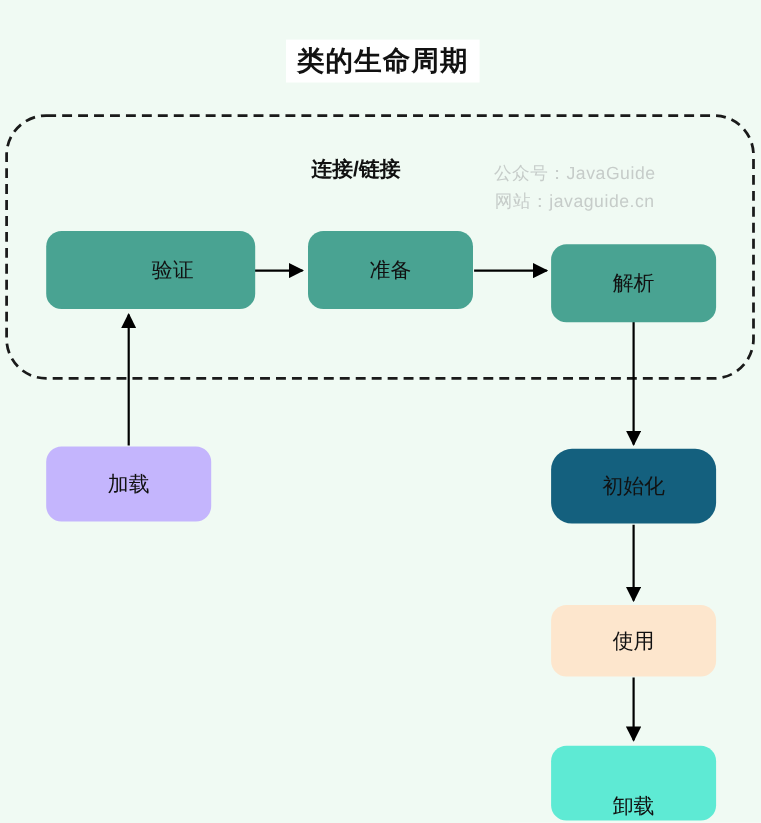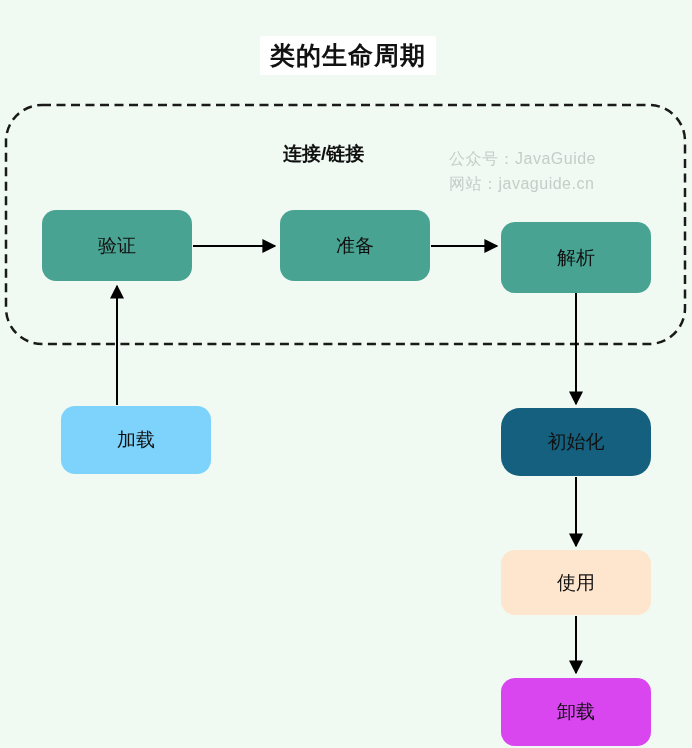--- a/index.html
+++ b/index.html
@@ -19,30 +19,30 @@
     font-size:25px;font-weight:700;letter-spacing:1px;
     padding:3px 10px;white-space:nowrap;
   }
   .linking-label{
     position:absolute;left:283px;top:141px;
     font-size:19px;font-weight:600;white-space:nowrap;
   }
   .watermark{
     position:absolute;left:449px;top:146px;
     font-size:16px;line-height:25px;letter-spacing:.5px;
-    color:#c6ccc9;white-space:nowrap;
+    color:#c6ccc9;white-space:nowrap;text-align:center;
   }
   .node{
     position:absolute;width:150px;
     display:flex;align-items:center;justify-content:center;
     border-radius:14px;
     font-size:19px;font-weight:500;color:#111;
     white-space:nowrap;
   }
-  .n-verify{left:42px;top:210px;height:71px;}
+  .n-verify{left:42px;top:210px;height:71px;padding-left:40px;}
   .n-prepare{left:280px;top:210px;height:71px;}
   .n-resolve{left:501px;top:210px;height:71px;}
   .n-load{left:42px;top:406px;height:68px;}
   .n-initialize{left:501px;top:408px;height:68px;}
   .n-use{left:501px;top:550px;height:65px;}
   .n-unload{left:501px;top:678px;height:68px;}
 </style>
 </head>
 <body>
 
@@ -76,26 +76,26 @@
 
   <div class="node n-verify" style="background: rgb(73, 163, 146);">
     <span>验证</span>
   </div>
   <div class="node n-prepare" style="background: rgb(73, 163, 146);">
     <span>准备</span>
   </div>
   <div class="node n-resolve" style="background: rgb(73, 163, 146); margin-top: 12px;">
     <span>解析</span>
   </div>
-  <div class="node n-load" style="background: #7dd3fc; margin-left: 19px;">
+  <div class="node n-load" style="background: #c4b5fd;">
     <span>加载</span>
   </div>
   <div class="node n-initialize" style="background: rgb(20, 96, 126); border-radius: 19px;">
     <span>初始化</span>
   </div>
   <div class="node n-use" style="background: rgb(253, 230, 205);">
     <span>使用</span>
   </div>
-  <div class="node n-unload" style="background: #d946ef;">
+  <div class="node n-unload" style="background: #5eead4; align-items: flex-end;">
     <span>卸载</span>
   </div>
 
 </div>
 
 </body></html>

